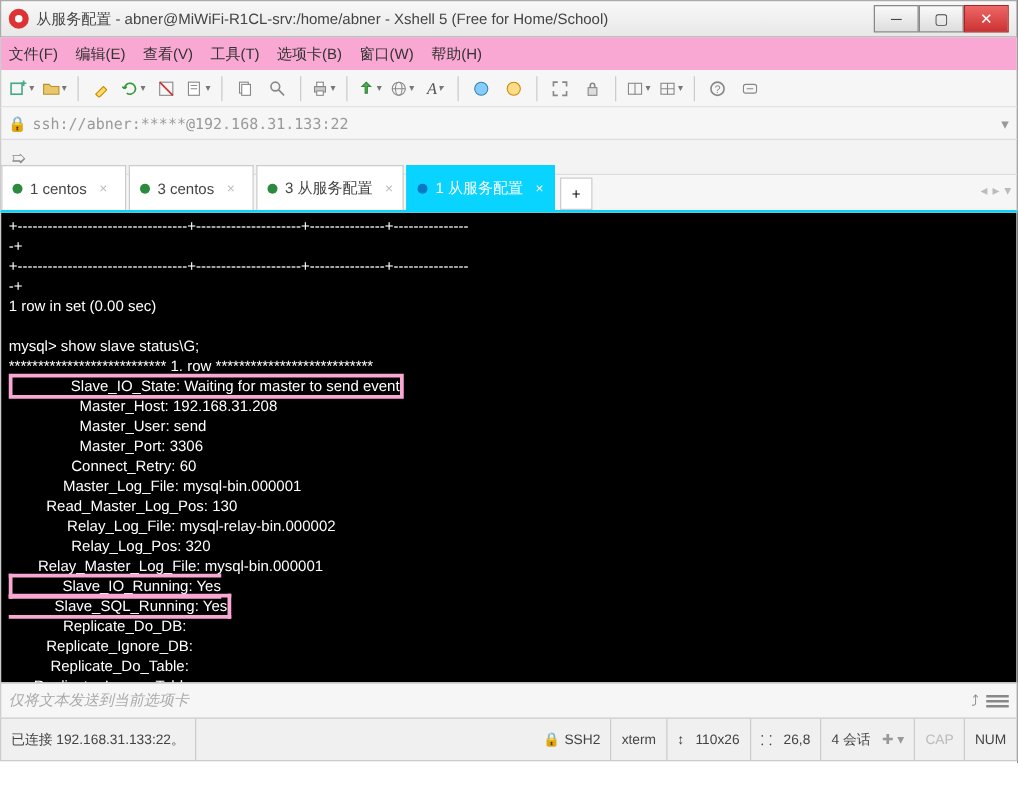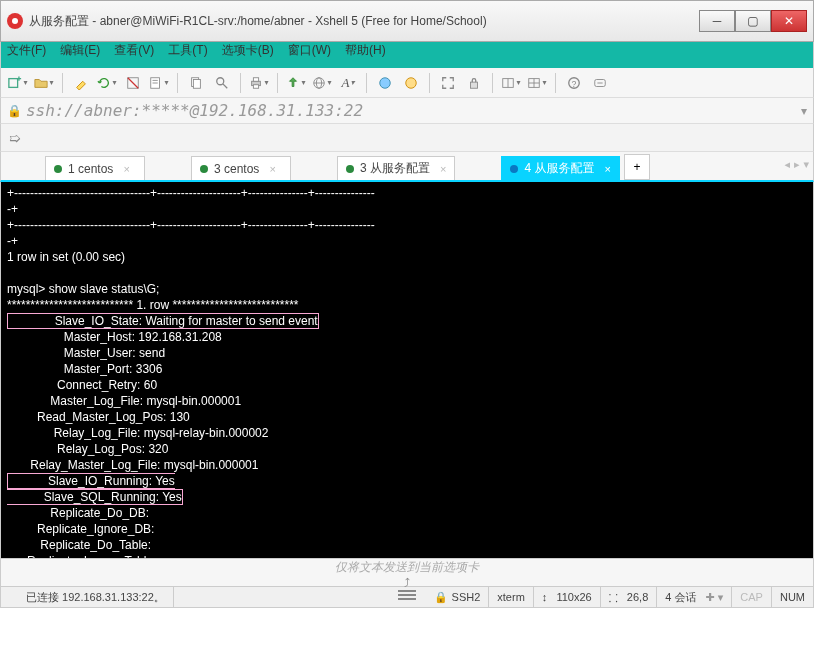--- a/index.html
+++ b/index.html
@@ -1,69 +1,69 @@
 <!DOCTYPE html>
 <html><head>
 <meta charset="utf-8">
 <style>
 * { margin: 0; padding: 0; box-sizing: border-box; font-family: "Microsoft YaHei", Tahoma, sans-serif; }
 body { width: 814px; height: 647px; background: #fff; font-size: 12px; overflow: hidden; }
 
 
-.titlebar { height: 42px; background: linear-gradient(#f8f8f8,#e8e8e8); border: 1px solid #aaa; display: flex; align-items: center; padding: 0 6px; }
+.titlebar { height: 30px; background: linear-gradient(#f8f8f8,#e8e8e8); border: 1px solid #aaa; display: flex; align-items: center; padding: 0 6px; }
 .titlebar .tb-icon { width: 16px; height: 16px; background: #d33; border-radius: 50%; margin-right: 6px; position: relative; }
 .titlebar .tb-icon::after { content:""; position:absolute; width:6px; height:6px; background:#fff; border-radius:50%; top:5px; left:5px; }
 .titlebar .title { flex: 1; color: #444; }
 .winbtns { display: flex; gap: 0; }
 .winbtn { width: 36px; height: 22px; border: 1px solid #888; background: linear-gradient(#fafafa,#ddd); display:flex; align-items:center; justify-content:center; color:#444; }
 .winbtn.close { background: linear-gradient(#e66,#c33); color:#fff; border-color:#a22; }
 
 
-.menubar { height: 26px; background: #14b8a6; display: flex; padding: 0 6px; gap: 14px; border-left:1px solid #ccc; border-right:1px solid #ccc; }
+.menubar { height: 26px; background: #f9a8d4; display: flex; align-items: center; padding: 0 6px; gap: 14px; border-left:1px solid #ccc; border-right:1px solid #ccc; }
 .menubar span { color: #333; }
 
 
 .toolbar { height: 30px; background: #f6f6f6; border-bottom: 1px solid #ddd; display: flex; align-items: center; padding: 0 6px; gap: 4px; border-left:1px solid #ccc; border-right:1px solid #ccc; }
 .tbtn { width: 22px; height: 22px; display:flex; align-items:center; justify-content:center; color:#555; font-size:13px; border:1px solid transparent; border-radius:2px; }
 .tbtn svg { width:14px; height:14px; }
 .tsep { width:1px; height:20px; background:#ccc; margin:0 3px; }
 .drop::after { content:"▾"; font-size:8px; margin-left:1px; color:#777; }
 
 
 .addrbar { height: 26px; background:#f6f6f6; display:flex; align-items:center; padding:0 6px; gap:4px; border-left:1px solid #ccc; border-right:1px solid #ccc; border-bottom:1px solid #ddd; }
-.addrbar .addr { flex:1; color:#999; font-family:Consolas,monospace; font-size:16px;font-style:italic; }
+.addrbar .addr { flex:1; color:#999; font-family:Consolas,monospace; font-size:12px; }
 .lock { color:#999; }
 
 
 .infobar { height: 28px; background:#f3f3f3; display:flex; align-items:center; padding:0 8px; gap:6px; border-left:1px solid #ccc; border-right:1px solid #ccc; border-bottom:1px solid #ddd; color:#888; }
 
 
 .tabstrip { height: 30px; background:#f6f6f6; display:flex; align-items:flex-end; border-bottom:2px solid #09d3ff; border-left:1px solid #ccc; border-right:1px solid #ccc; position:relative; }
-.tab { height:24px; min-width:100px; padding:0 8px; background:#fff; border:1px solid #ccc; border-bottom:none; display:flex; align-items:center; gap:6px; margin-right:2px; font-size:12px; color:#444;margin-left:44px; }
+.tab { height:36px; min-width:100px; padding:0 8px; background:#fff; border:1px solid #ccc; border-bottom:none; display:flex; align-items:center; gap:6px; margin-right:2px; font-size:12px; color:#444; }
 .tab .dot { width:8px; height:8px; border-radius:50%; background:#2b8a3e; }
 .tab.active .dot { background:#0a78c2; }
 .tab.active { background:#09d3ff; color:#fff; border-color:#09d3ff; }
 .tab .x { color:#bbb; margin-left:4px; font-size:11px; }
 .tab.active .x { color:#fff; }
 .addtab { width:26px; height:26px; border:1px solid #ccc; background:#fff; display:flex; align-items:center; justify-content:center; margin-left:2px; }
 .tabnav { position:absolute; right:4px; top:6px; color:#bbb; font-size:11px; display:flex; gap:4px; }
 
 
 .terminal { background:#000; color:#fff; font-family:Consolas,"Courier New",monospace; font-size:12px; line-height:15px; height:376px; padding:4px 6px; overflow:hidden; white-space:pre; border-left:1px solid #ccc; border-right:1px solid #ccc; }
-.redbox { border:1px solid #f9a8d4; display:inline; }
-
-
-.bottominput { height:28px; background:#f6f6f6; border-top:1px solid #ccc; border-left:1px solid #ccc; border-right:1px solid #ccc; display:flex; align-items:center; padding:0 6px; color:#aaa;flex-direction:column; }
+.redbox { border:3px solid #f9a8d4; display:inline; }
+
+
+.bottominput { height:28px; background:#f6f6f6; border-top:1px solid #ccc; border-left:1px solid #ccc; border-right:1px solid #ccc; display:flex; align-items:center; padding:0 6px; color:#aaa; }
 .bottominput .txt { flex:1; font-style:italic; }
 .hamb { width:18px; display:flex; flex-direction:column; gap:2px; }
 .hamb div { height:2px; background:#888; }
 .uparr { color:#888; margin:0 6px; }
 
 
-.statusbar { height:22px; background:#f0f0f0; border:1px solid #ccc; display:flex; align-items:center; font-size:11px; color:#444;padding-left:17px; }
+.statusbar { height:35px; background:#f0f0f0; border:1px solid #ccc; display:flex; align-items:center; font-size:11px; color:#444; }
 .statusbar .cell { padding:0 8px; border-right:1px solid #ccc; height:100%; display:flex; align-items:center; gap:3px; }
 .statusbar .spacer { flex:1; }
 </style>
 </head>
 <body>
 
 <div class="titlebar">
   <div class="tb-icon"></div>
   <div class="title">从服务配置 - abner@MiWiFi-R1CL-srv:/home/abner - Xshell 5 (Free for Home/School)</div>
   <div class="winbtns">
@@ -229,21 +229,21 @@
     <span>3 centos</span>
     <span class="x">×</span>
   </div>
   <div class="tab">
     <span class="dot"></span>
     <span>3 从服务配置</span>
     <span class="x">×</span>
   </div>
   <div class="tab active">
     <span class="dot"></span>
-    <span>4 从服务配置</span>
+    <span>1 从服务配置</span>
     <span class="x">×</span>
   </div>
   <div class="addtab">+</div>
   <div class="tabnav">
     <span>◂</span>
     <span>▸</span>
     <span>▾</span>
   </div>
 </div>
 

